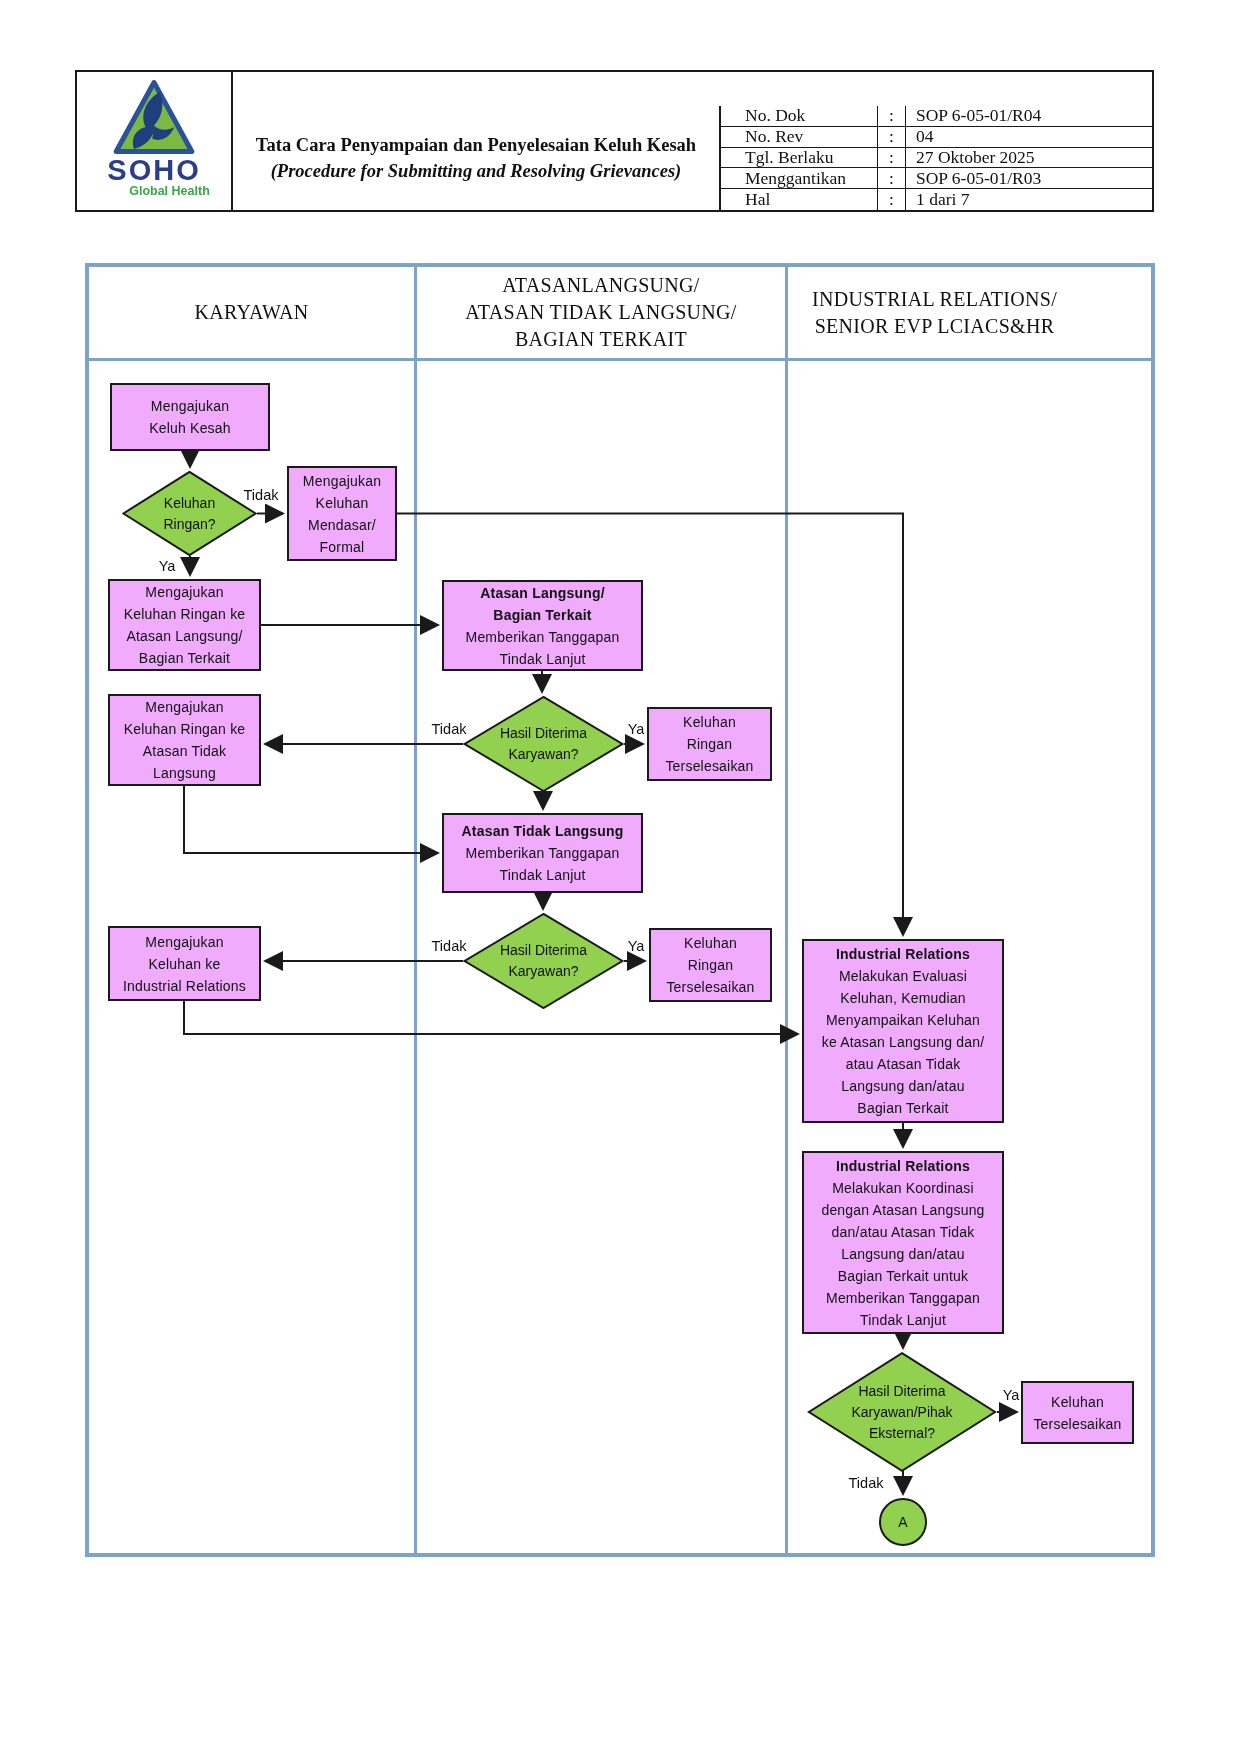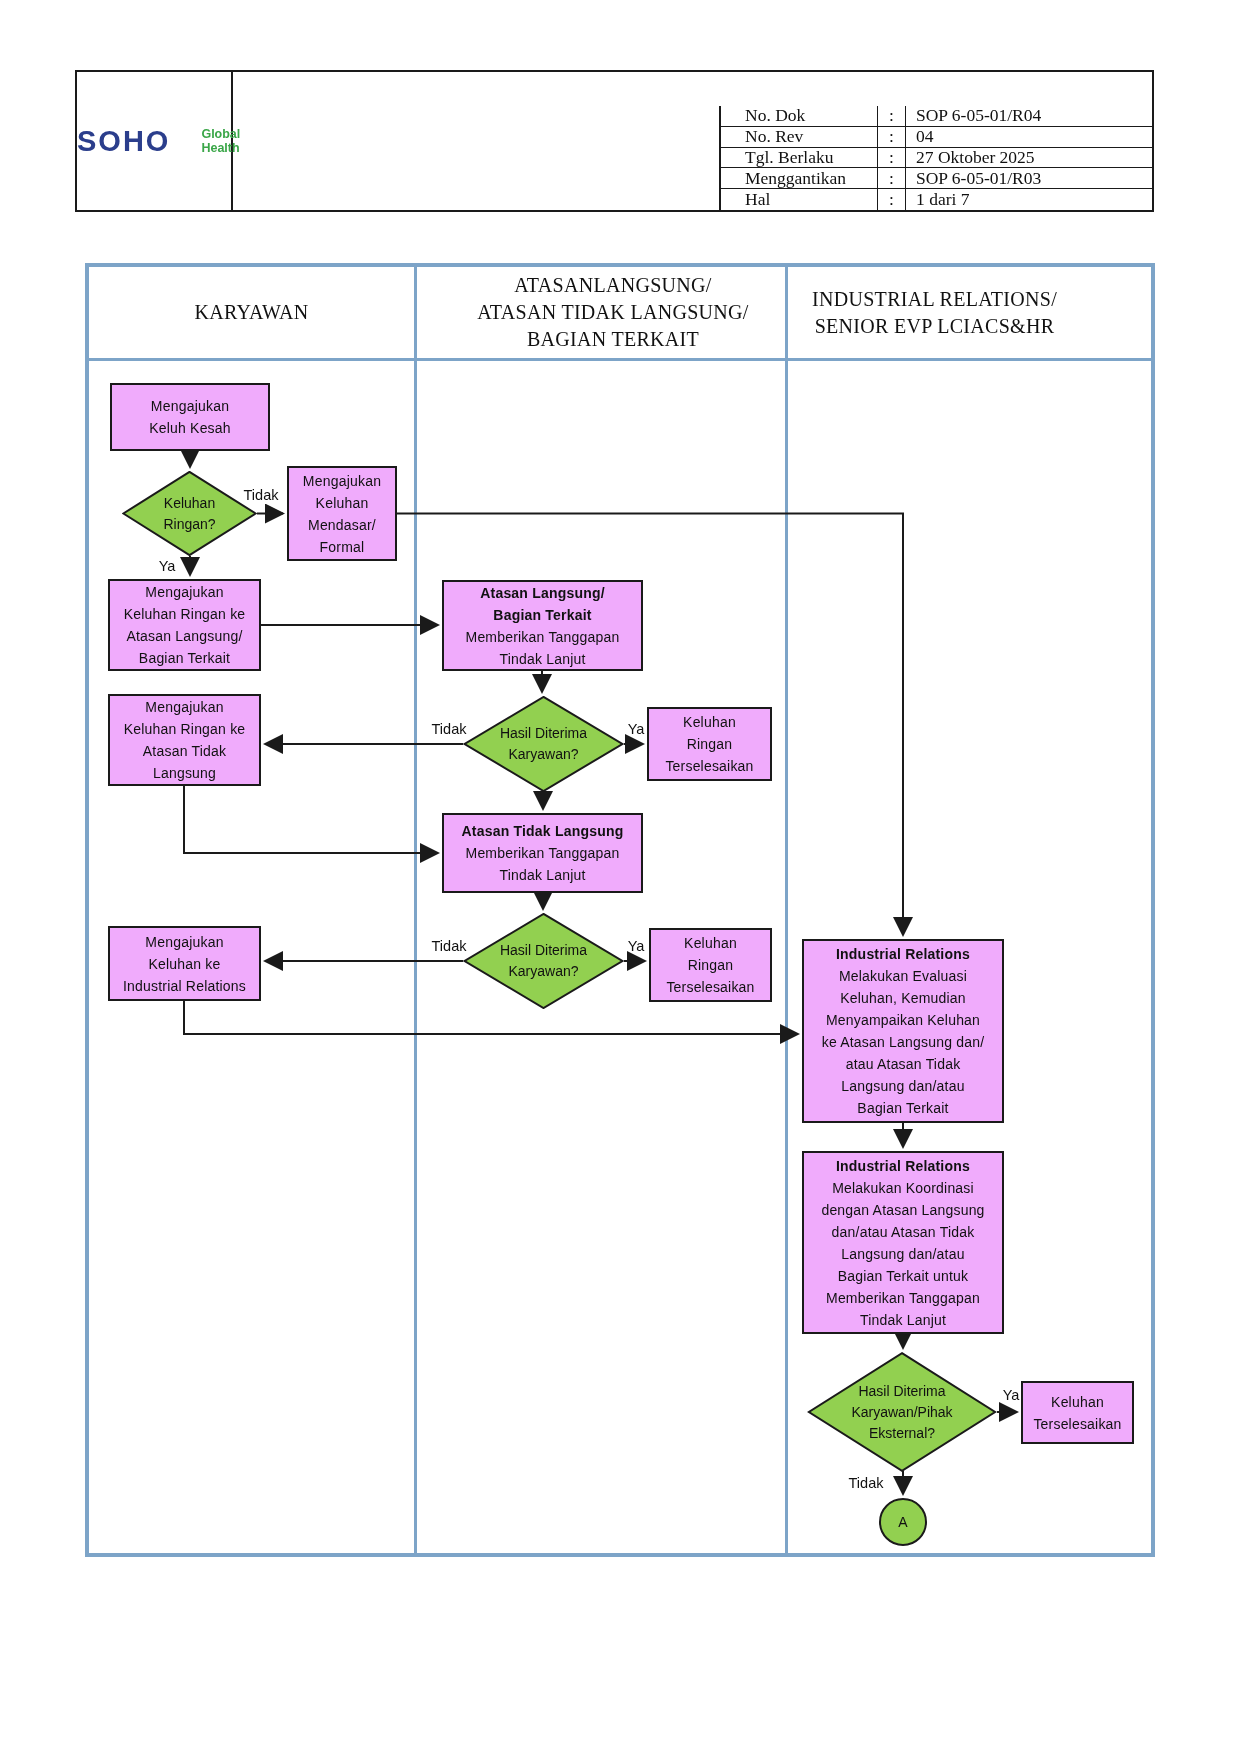--- a/index.html
+++ b/index.html
@@ -4,21 +4,21 @@
 <style>
   html,body{margin:0;padding:0;background:#ffffff;}
   .page{position:relative;width:1235px;height:1748px;background:#fff;
         font-family:"Liberation Sans", sans-serif;color:#111;overflow:hidden;}
 
   
   .doc-header{position:absolute;left:75px;top:70px;width:1079px;height:142px;
               border:2px solid #1a1a1a;box-sizing:border-box;background:#fff;}
   .logo-cell{position:absolute;left:0;top:0;width:156px;height:138px;
              border-right:2px solid #1a1a1a;box-sizing:border-box;
-             display:flex;align-items:center;}
+             display:flex;flex-direction:column;align-items:center;}
   .logo-cell svg{margin-top:6px;}
   .logo-soho{font-family:"Liberation Sans",sans-serif;font-weight:700;font-size:29px;
              letter-spacing:2px;color:#2b3e8c;line-height:28px;}
   .logo-tag{font-family:"Liberation Sans",sans-serif;font-weight:700;font-size:12.5px;
             color:#3aa648;line-height:14px;margin-left:31px;}
   .sop-row{position:absolute;left:156px;top:0;width:919px;height:34px;
            border-bottom:2px solid #1a1a1a;box-sizing:border-box;
            font-family:"Liberation Serif",serif;font-weight:700;font-style:italic;
            font-size:19px;display:flex;align-items:center;padding-left:12px;}
   .title-cell{position:absolute;left:156px;top:34px;width:486px;height:104px;
@@ -79,20 +79,24 @@
       <svg width="84" height="78" viewBox="0 0 100 92">
         <polygon points="50,5 95,87 5,87" fill="#7cb944" stroke="#2a5298" stroke-width="6" stroke-linejoin="round"></polygon>
         <path d="M57,16 C40,26 33,44 40,58 C28,61 22,72 26,84 C42,80 51,68 50,56 C60,46 63,30 57,16 Z" fill="#1e3e7e"></path>
         <path d="M50,56 C56,62 66,63 74,58 C70,70 58,76 48,72 Z" fill="#1e3e7e"></path>
       </svg>
       <div class="logo-soho">SOHO</div>
       <div class="logo-tag">Global Health</div>
     </div>
 
 
+    <div class="title-cell">
+      <div class="title-id">Tata Cara Penyampaian dan Penyelesaian Keluh Kesah</div>
+      <div class="title-en">(Procedure for Submitting and Resolving Grievances)</div>
+    </div>
 
     <div class="meta-table">
       <div class="meta-row">
         <span class="meta-label">No. Dok</span>
         <span class="meta-sep">:</span>
         <span class="meta-value">SOP 6-05-01/R04</span>
       </div>
       <div class="meta-row">
         <span class="meta-label">No. Rev</span>
         <span class="meta-sep">:</span>
@@ -116,21 +120,21 @@
     </div>
   </div>
 
   <div class="chart">
 
     <div class="vline" style="left:325px"></div>
     <div class="vline" style="left:696px"></div>
     <div class="hline"></div>
 
     <div class="colhead" style="left:0;width:325px">KARYAWAN</div>
-    <div class="colhead" style="left:340px;width:368px">ATASANLANGSUNG/
+    <div class="colhead" style="left:328px;width:368px">ATASANLANGSUNG/
 ATASAN TIDAK LANGSUNG/
 BAGIAN TERKAIT</div>
     <div class="colhead" style="left:664px;width:363px">INDUSTRIAL RELATIONS/
 SENIOR EVP LCIACS&amp;HR</div>
 
     <svg class="wires" width="1062" height="1286" viewBox="0 0 1062 1286">
       <defs>
         <marker id="ah" markerWidth="11" markerHeight="10" refX="9" refY="5" orient="auto">
           <path d="M0,0 L10,5 L0,10 Z" fill="#1a1a1a"></path>
         </marker>

